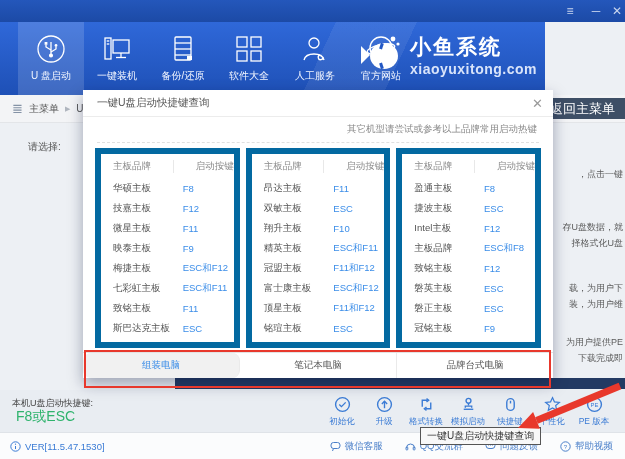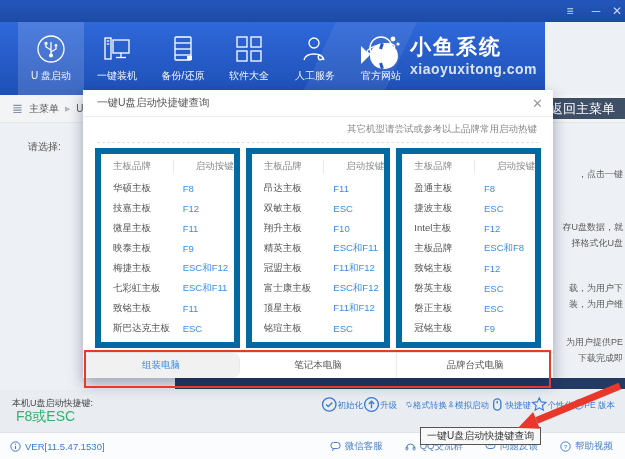--- a/index.html
+++ b/index.html
@@ -64,21 +64,21 @@
   .frag { position:absolute; right:2px; font-size:9px; color:#5a5a5a; white-space:nowrap; }
   .shadowbar { position:absolute; left:175px; top:378px; width:450px; height:11px; background:#233a63; z-index:3; }
   
   .footer {
     position:absolute; left:0; top:390px; width:625px; height:42px;
     background:#e9edf2; z-index:2;
   }
   .hotkey-label { position:absolute; left:12px; top:7px; font-size:9px; color:#444; }
   .hotkey-value { position:absolute; left:16px; top:18px; font-size:14px; color:#2fb36d; }
   .tools { position:absolute; right:10px; top:6px; display:flex; }
-  .tool { width:42px; display:flex; flex-direction:row; align-items:center; cursor:pointer; }
+  .tool { width:42px; display:flex; flex-direction:column; align-items:center; cursor:pointer; }
   .tool svg { width:17px; height:17px; }
   .tool .tlabel { font-size:8.5px; color:#3a7bd5; margin-top:3px; white-space:nowrap; }
   
   .statusbar {
     position:absolute; left:0; top:432px; width:625px; height:27px;
     background:#fbfcfd; border-top:1px solid #dfe3e8; z-index:2;
     display:flex; align-items:center; font-size:9.5px;
   }
   .version { display:flex; align-items:center; color:#3a7bd5; margin-left:10px; }
   .version svg { width:11px; height:11px; margin-right:4px; }

